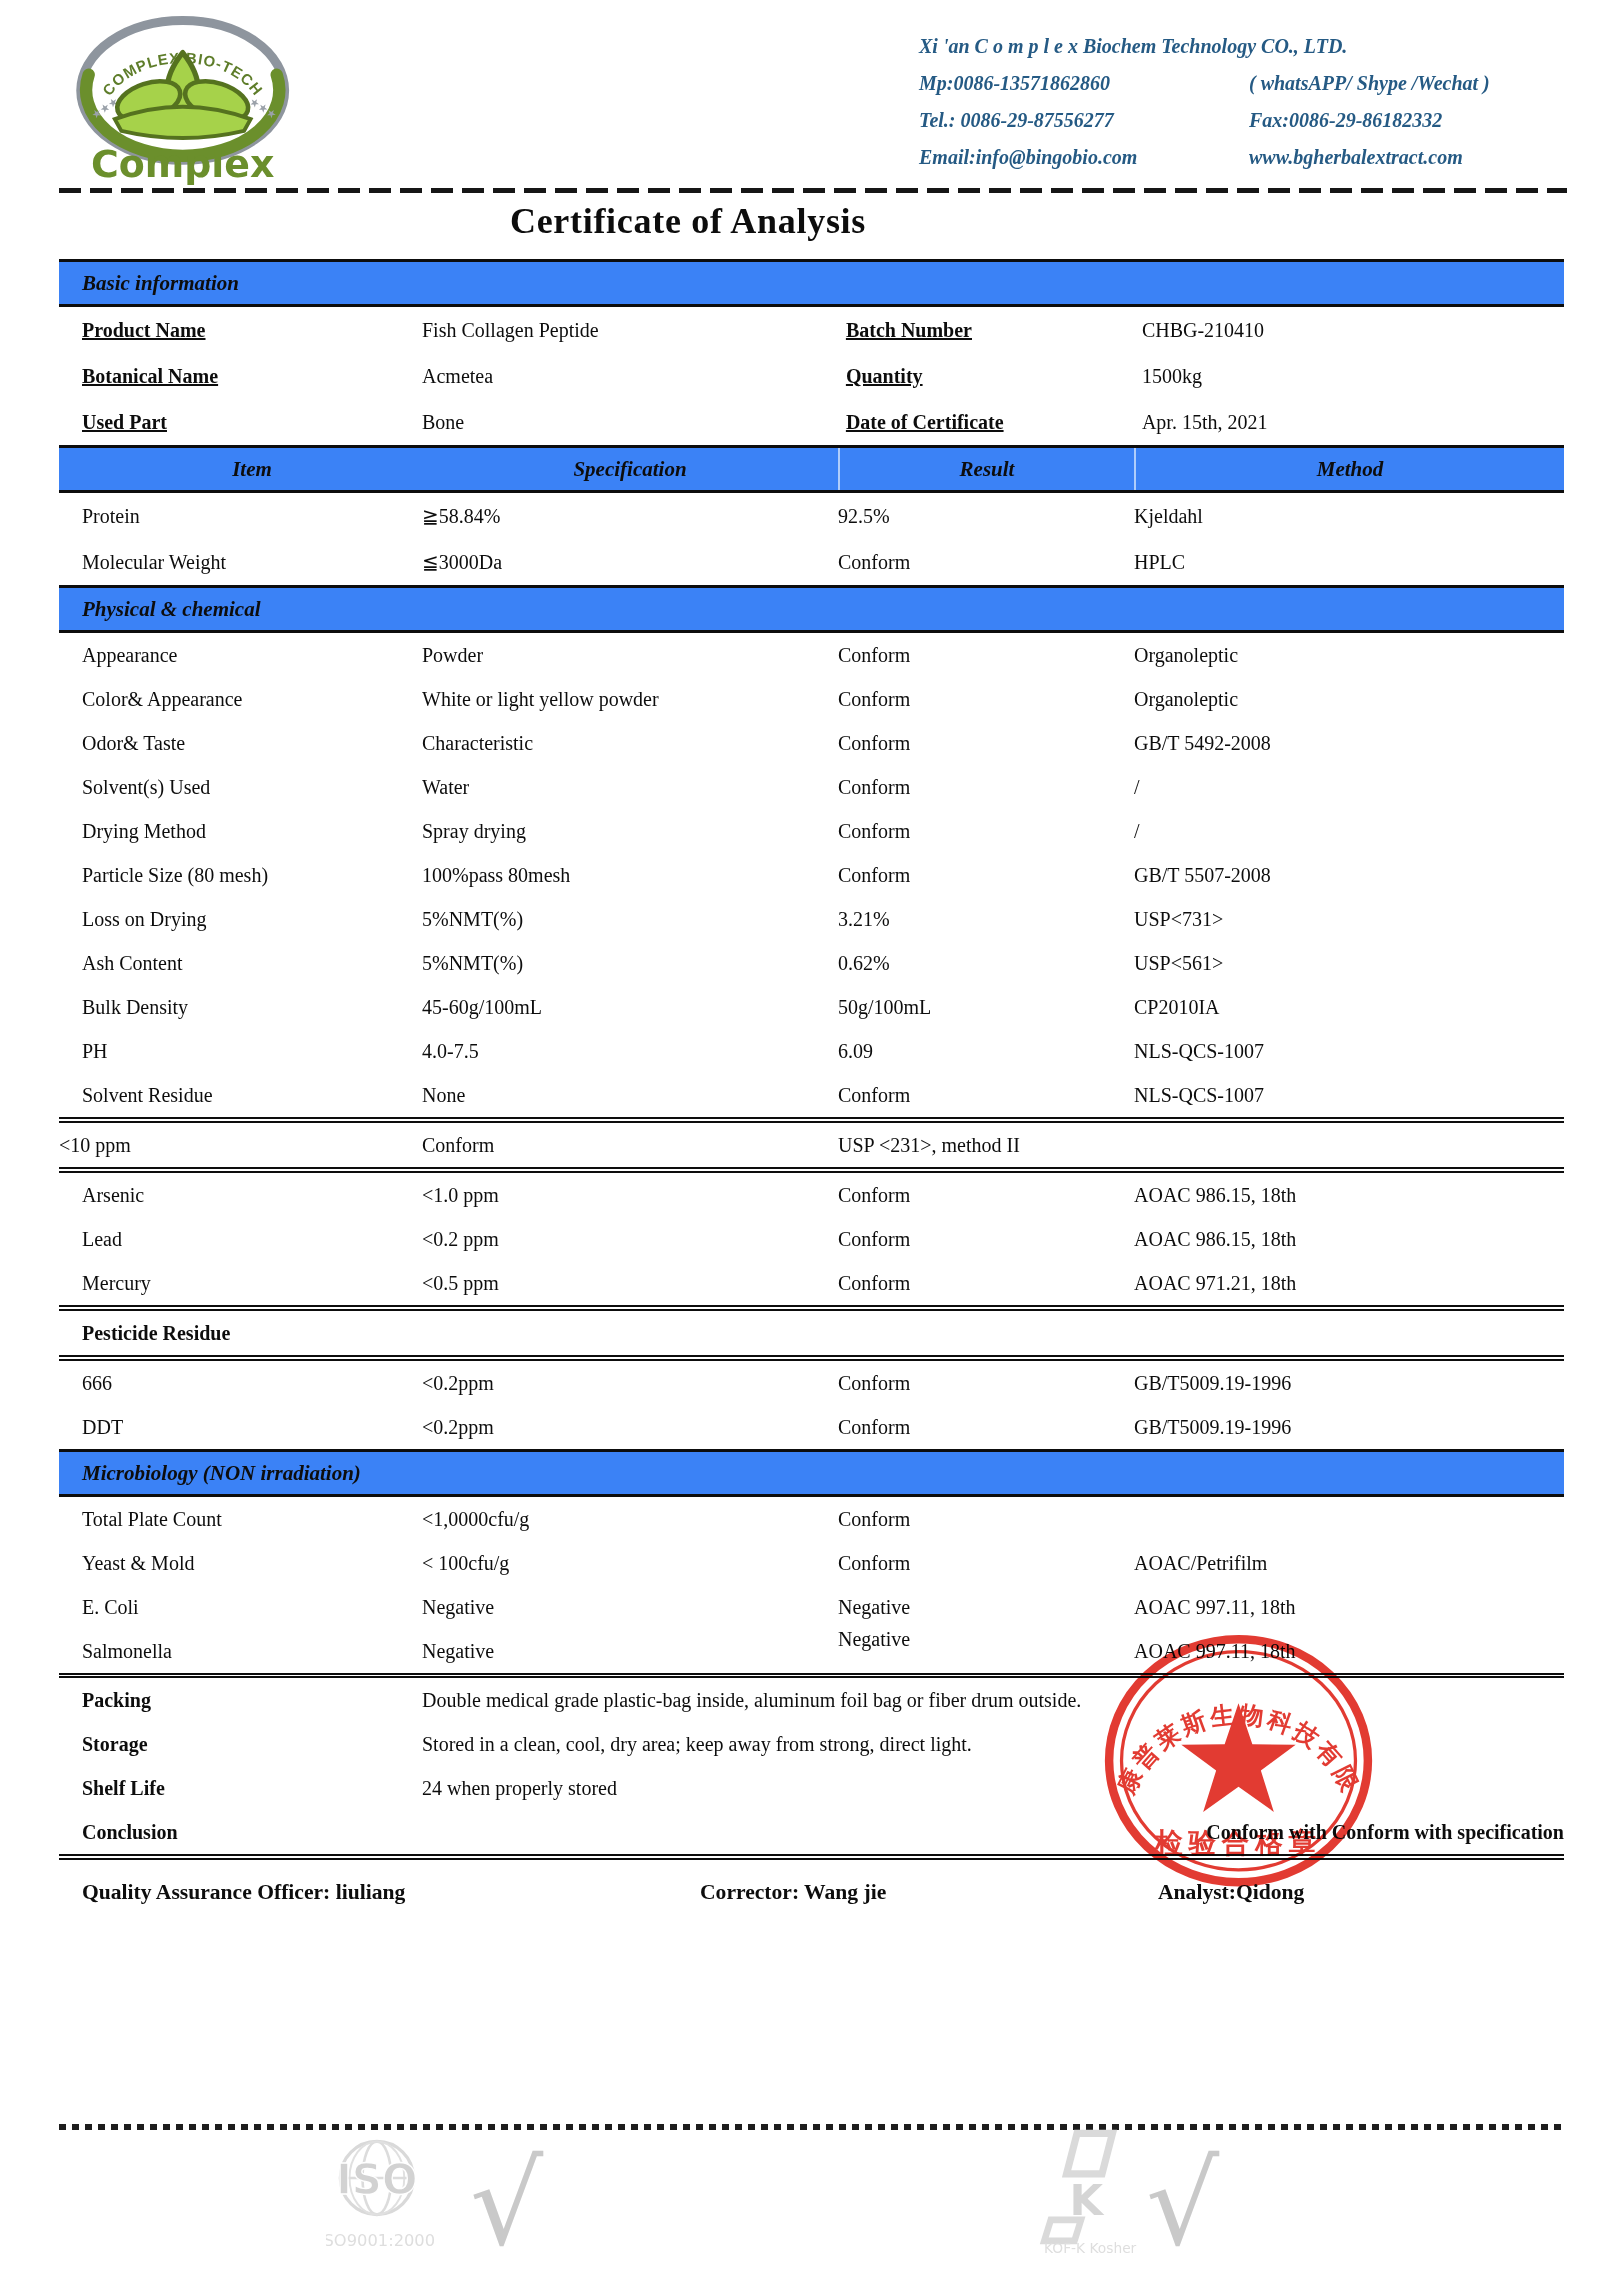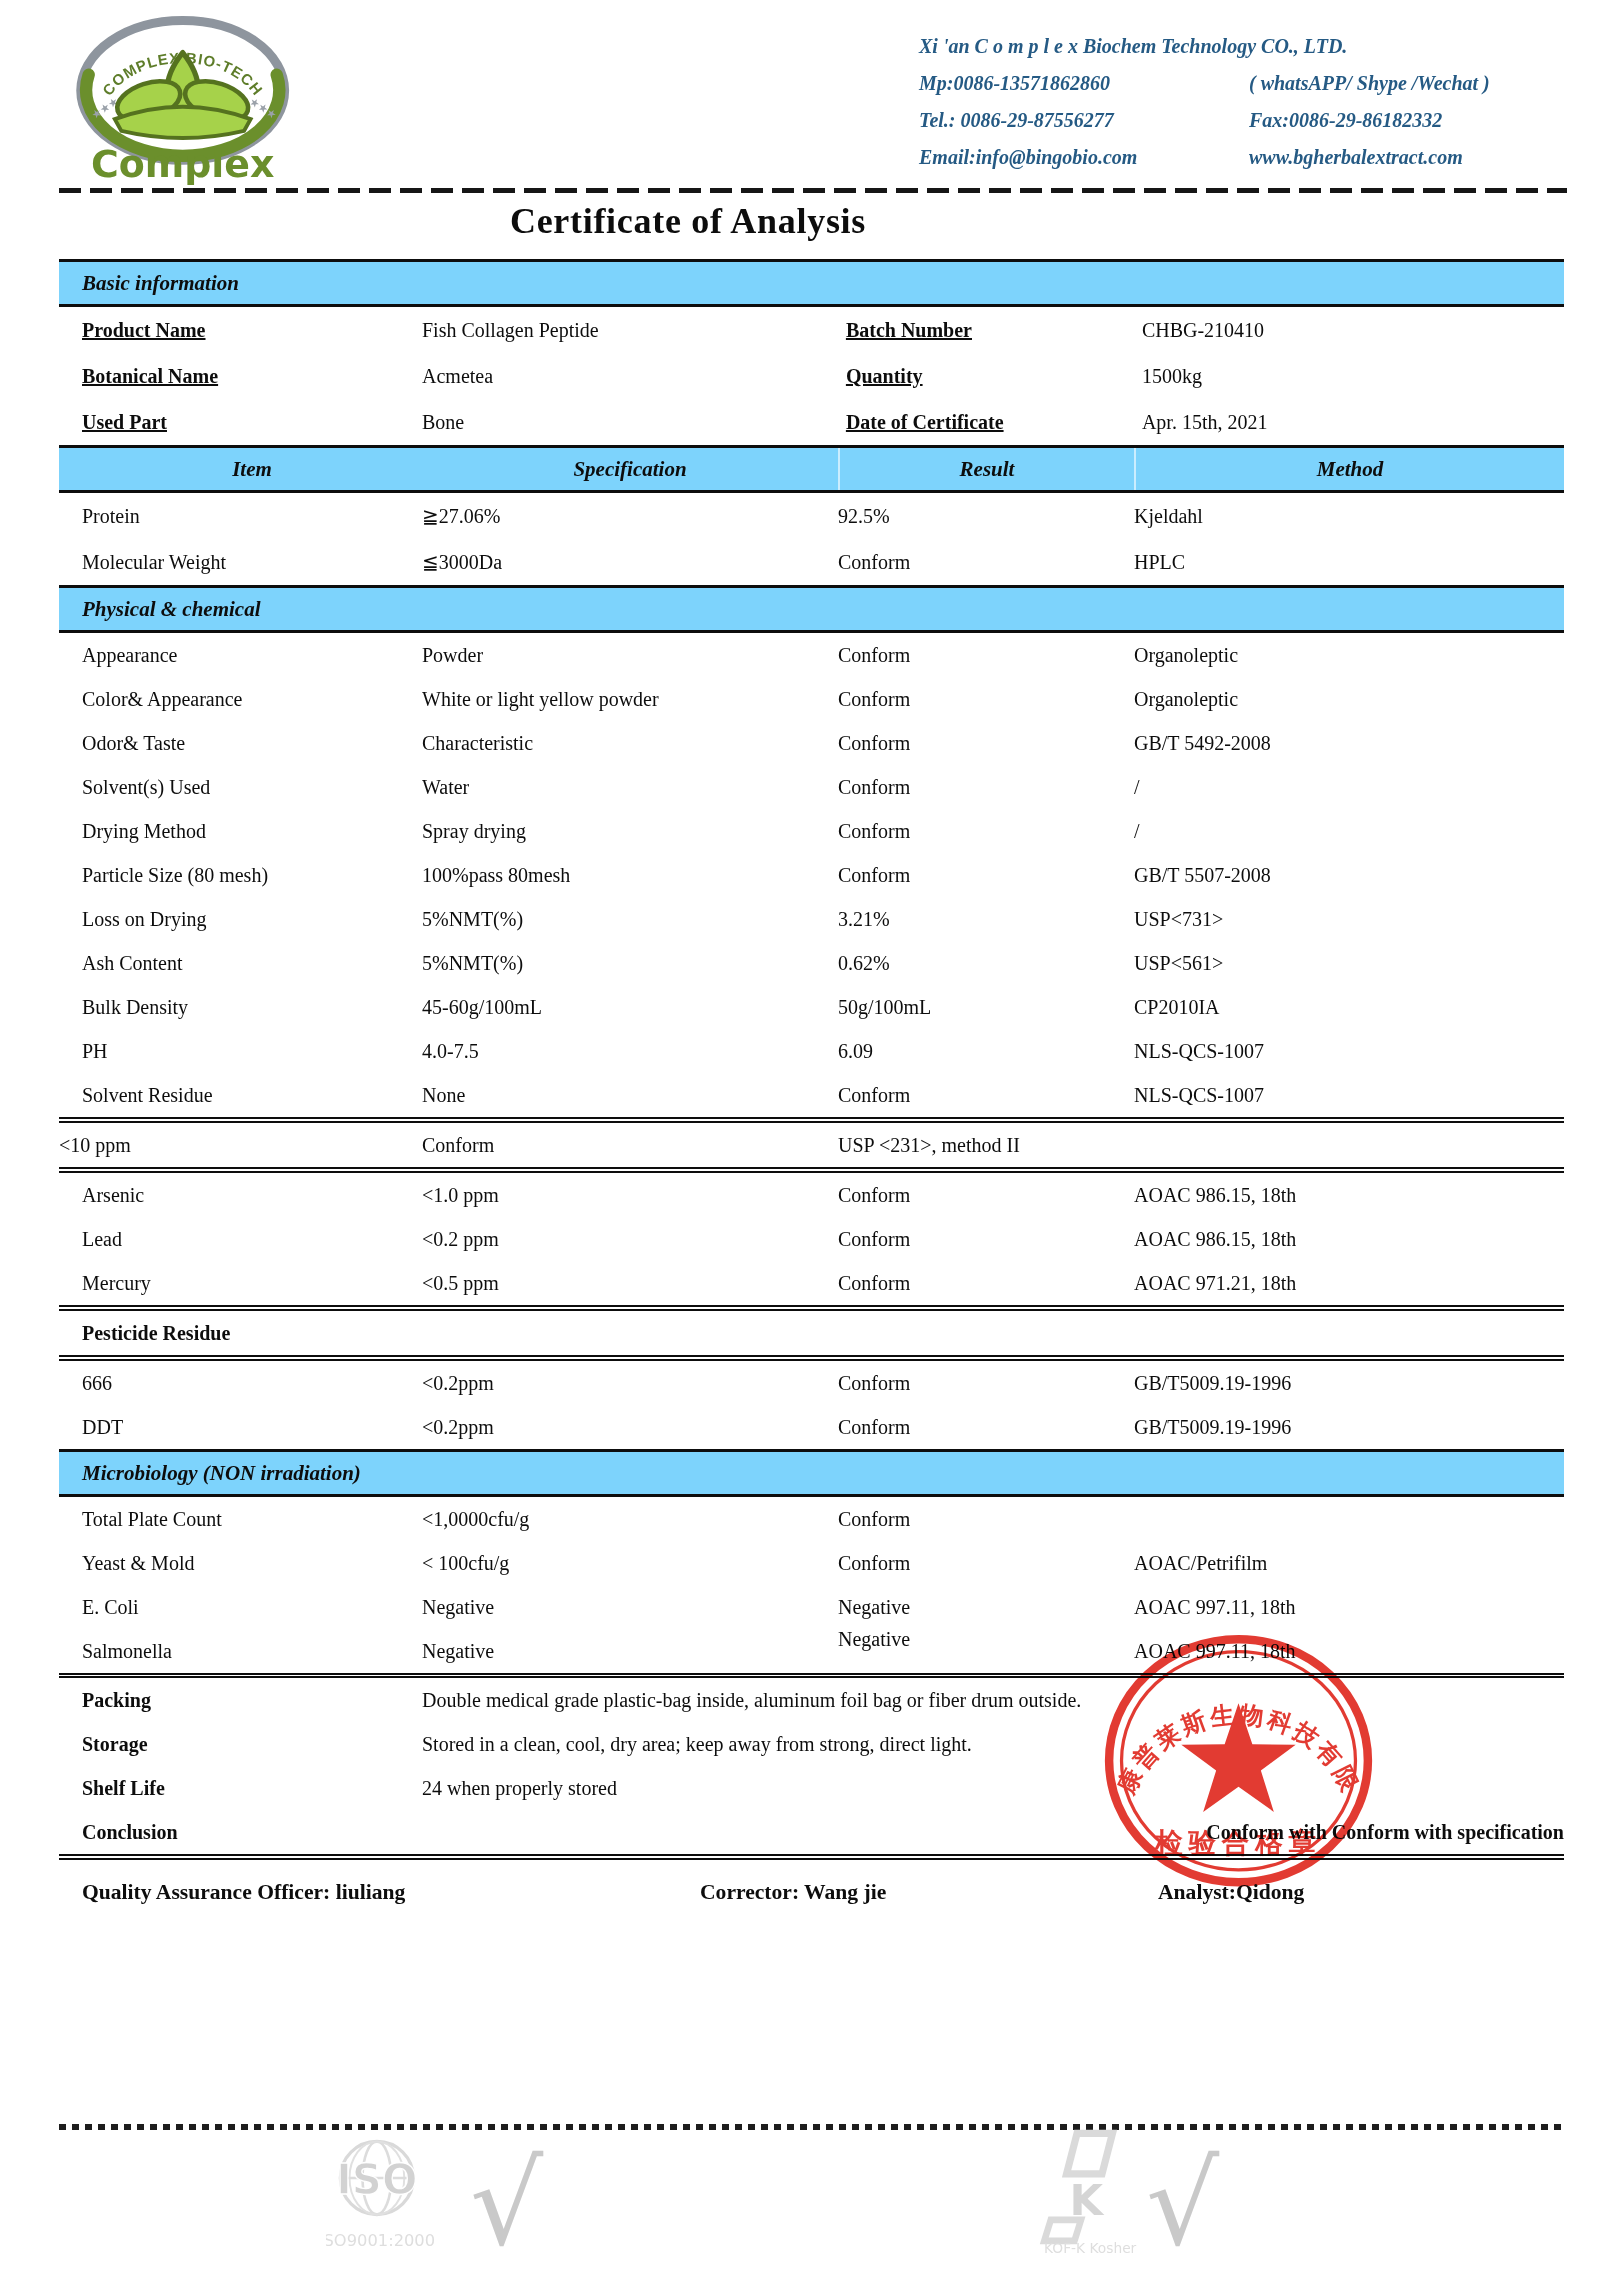--- a/index.html
+++ b/index.html
@@ -14,21 +14,21 @@
   #company .co-grid { display:grid; grid-template-columns:330px auto; }
   #hdr-dash { position:absolute; left:59px; right:56px; top:188px; height:4.6px;
               background:repeating-linear-gradient(90deg,#161616 0 21.6px,transparent 21.6px 31px); }
 
   
   #title { position:absolute; left:0; top:200px; width:1376px; text-align:center;
            font-size:36px; font-weight:bold; letter-spacing:0.7px; }
 
   
   #table { position:absolute; left:59px; top:259px; width:1505px; }
-  .band { background:#7dd3fc; border-top:3.3px solid #0d0d0d; border-bottom:3.3px solid #0d0d0d;
+  .band { background:#3b82f6; border-top:3.3px solid #0d0d0d; border-bottom:3.3px solid #0d0d0d;
           height:48px; line-height:42px; font-weight:bold; font-style:italic; font-size:21px; }
   .band.plain { padding-left:23px; }
   .band-grid { display:grid; grid-template-columns:363px 416px 296px 1fr;text-align:center; }
   .band-grid .h1 { padding-left:23px; }
   .band-grid .h3, .band-grid .h4 { border-left:2px solid rgba(255,255,255,.6); }
   .sep { border-top:2px solid #0d0d0d; border-bottom:2px solid #0d0d0d; height:5.9px; }
 
   .t-row { display:grid; grid-template-columns:363px 416px 296px 1fr; height:44px; line-height:44px; font-size:20px; }
   .t-row .c1 { padding-left:23px; white-space:nowrap; }
   .rows-basic .t-row { height:46px; line-height:46px; }
@@ -126,21 +126,21 @@
     <div class="band band-grid">
       <span class="h1">Item</span>
       <span class="h2">Specification</span>
       <span class="h3">Result</span>
       <span class="h4">Method</span>
     </div>
 
     <div class="rows-item">
         <div class="t-row">
           <span class="c1"><span>Protein</span></span>
-          <span class="c2"><span>≧27.06%</span></span>
+          <span class="c2"><span>≧58.84%</span></span>
           <span class="c3"><span>92.5%</span></span>
           <span class="c4"><span>Kjeldahl</span></span>
         </div>
         <div class="t-row">
           <span class="c1"><span>Molecular Weight</span></span>
           <span class="c2"><span>≦3000Da</span></span>
           <span class="c3"><span>Conform</span></span>
           <span class="c4"><span>HPLC</span></span>
         </div>
       </div>

